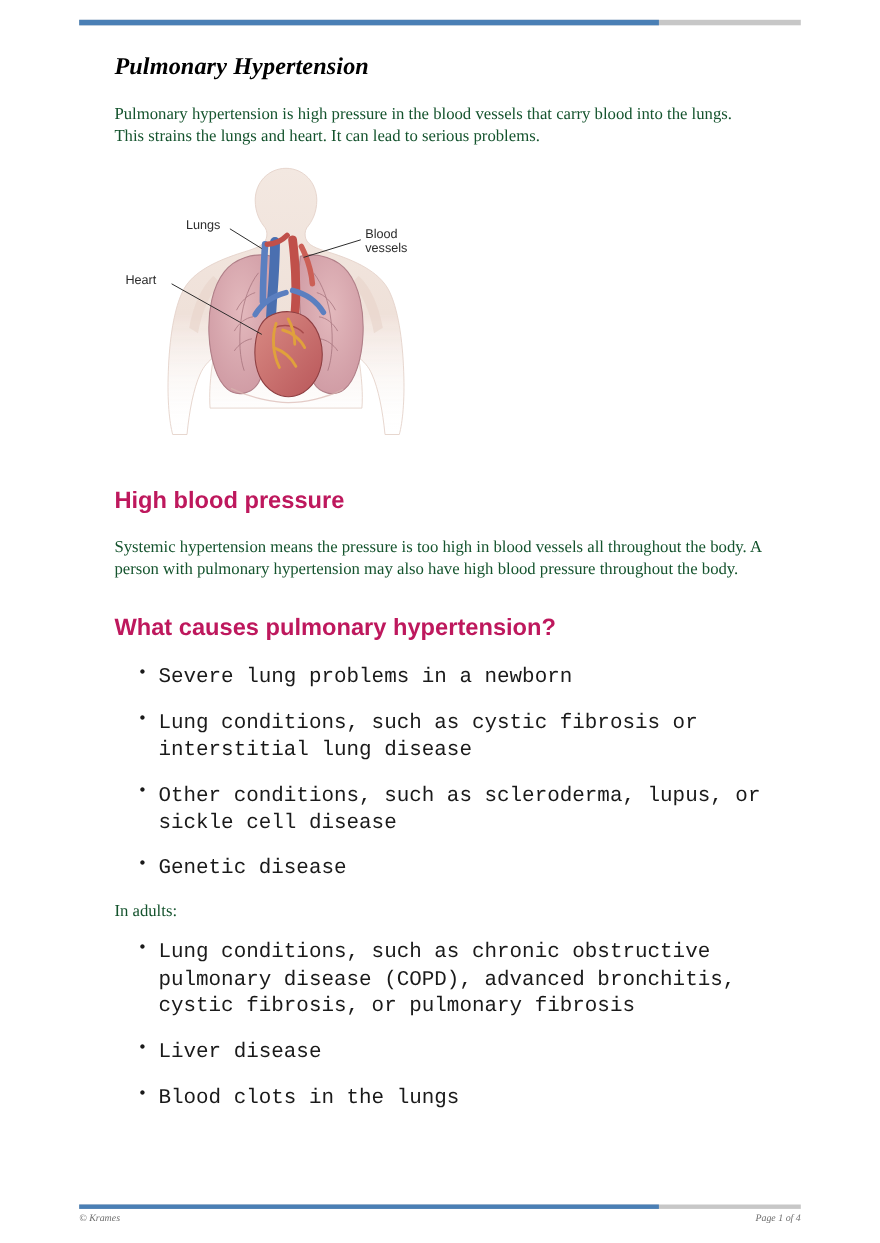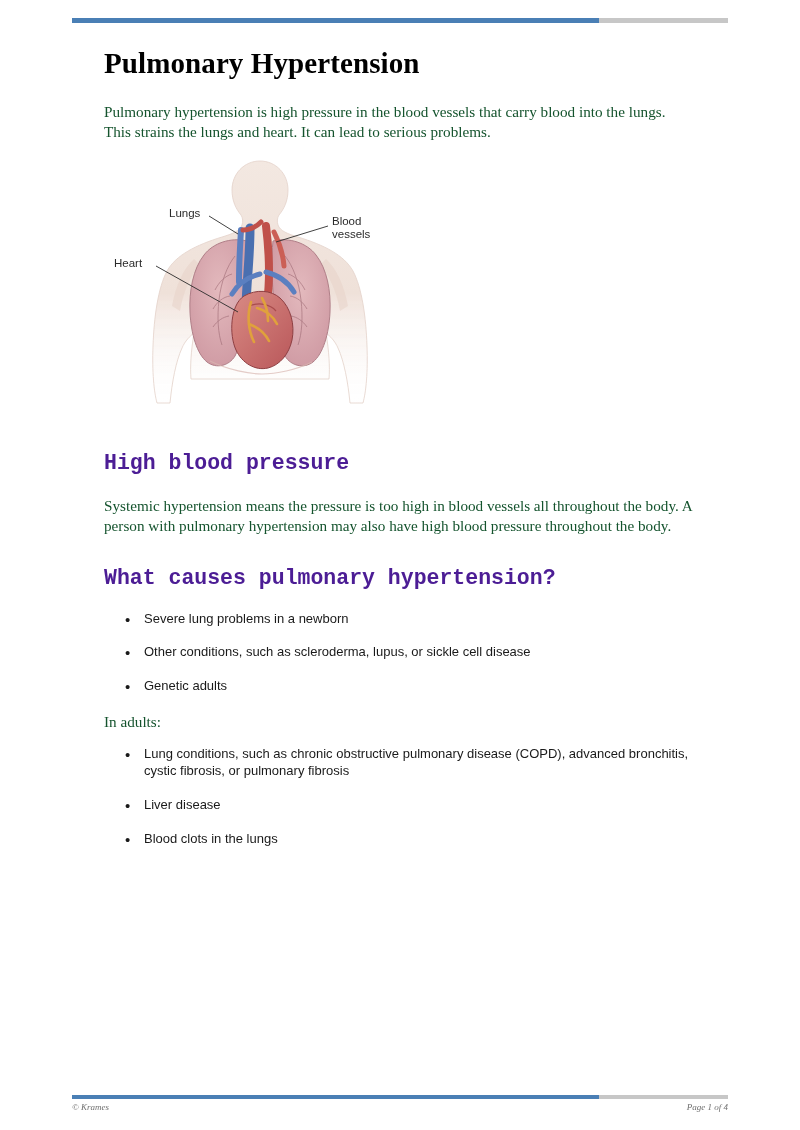--- a/index.html
+++ b/index.html
@@ -81,53 +81,54 @@
   
   .content {
     position: absolute;
     left: 104px;
     top: 48px;
     width: 590px;
   }
 
   h1.doc-title {
     font-family: "Liberation Serif", serif;
-    font-size: 29px;
+    font-size: 22px;
     font-weight: bold;
     letter-spacing: 0.1px;
     margin: 0 0 22px 0;
     line-height: 1.1;
     color: #000;
+    font-style: italic;
   }
 
   p.body-text {
     font-family: "Liberation Serif", serif;
     font-size: 15.2px;
     line-height: 1.32;
     margin: 0 0 14px 0;
     color: #14532d;
   }
 
   h2.section-title {
-    font-family: Liberation Mono, monospace;
+    font-family: Liberation Sans, sans-serif;
     font-size: 21.5px;
     font-weight: bold;
     margin: 30px 0 20px 0;
     line-height: 1.15;
-    color: #4c1d95;
+    color: #be185d;
   }
 
   ul.bullets {
     margin: 4px 0 4px 0;
     padding-left: 40px;
     list-style: none;
   }
   ul.bullets li {
-    font-family: Liberation Sans, sans-serif;
-    font-size: 13px;
+    font-family: Liberation Mono, monospace;
+    font-size: 19px;
     line-height: 1.3;
     margin-bottom: 17px;
     position: relative;
     padding-left: 0;
   }
   ul.bullets li::before {
     content: "\2022";
     position: absolute;
     left: -19px;
     top: -1px;
@@ -257,22 +258,23 @@
 vessels</div>
     </div>
 
     <h2 class="section-title">High blood pressure</h2>
     <p class="body-text">Systemic hypertension means the pressure is too high in blood vessels all throughout the body. A person with pulmonary hypertension may also have high blood pressure throughout the body.</p>
 
     <h2 class="section-title">What causes pulmonary hypertension?</h2>
 
     <ul class="bullets">
       <li>Severe lung problems in a newborn</li>
+      <li>Lung conditions, such as cystic fibrosis or interstitial lung disease</li>
       <li>Other conditions, such as scleroderma, lupus, or sickle cell disease</li>
-      <li>Genetic adults</li>
+      <li>Genetic disease</li>
     </ul>
 
     <p class="body-text">In adults:</p>
     <ul class="bullets">
       <li>Lung conditions, such as chronic obstructive pulmonary disease (COPD), advanced bronchitis, cystic fibrosis, or pulmonary fibrosis</li>
       <li>Liver disease</li>
       <li>Blood clots in the lungs</li>
     </ul>
 
   </div>

